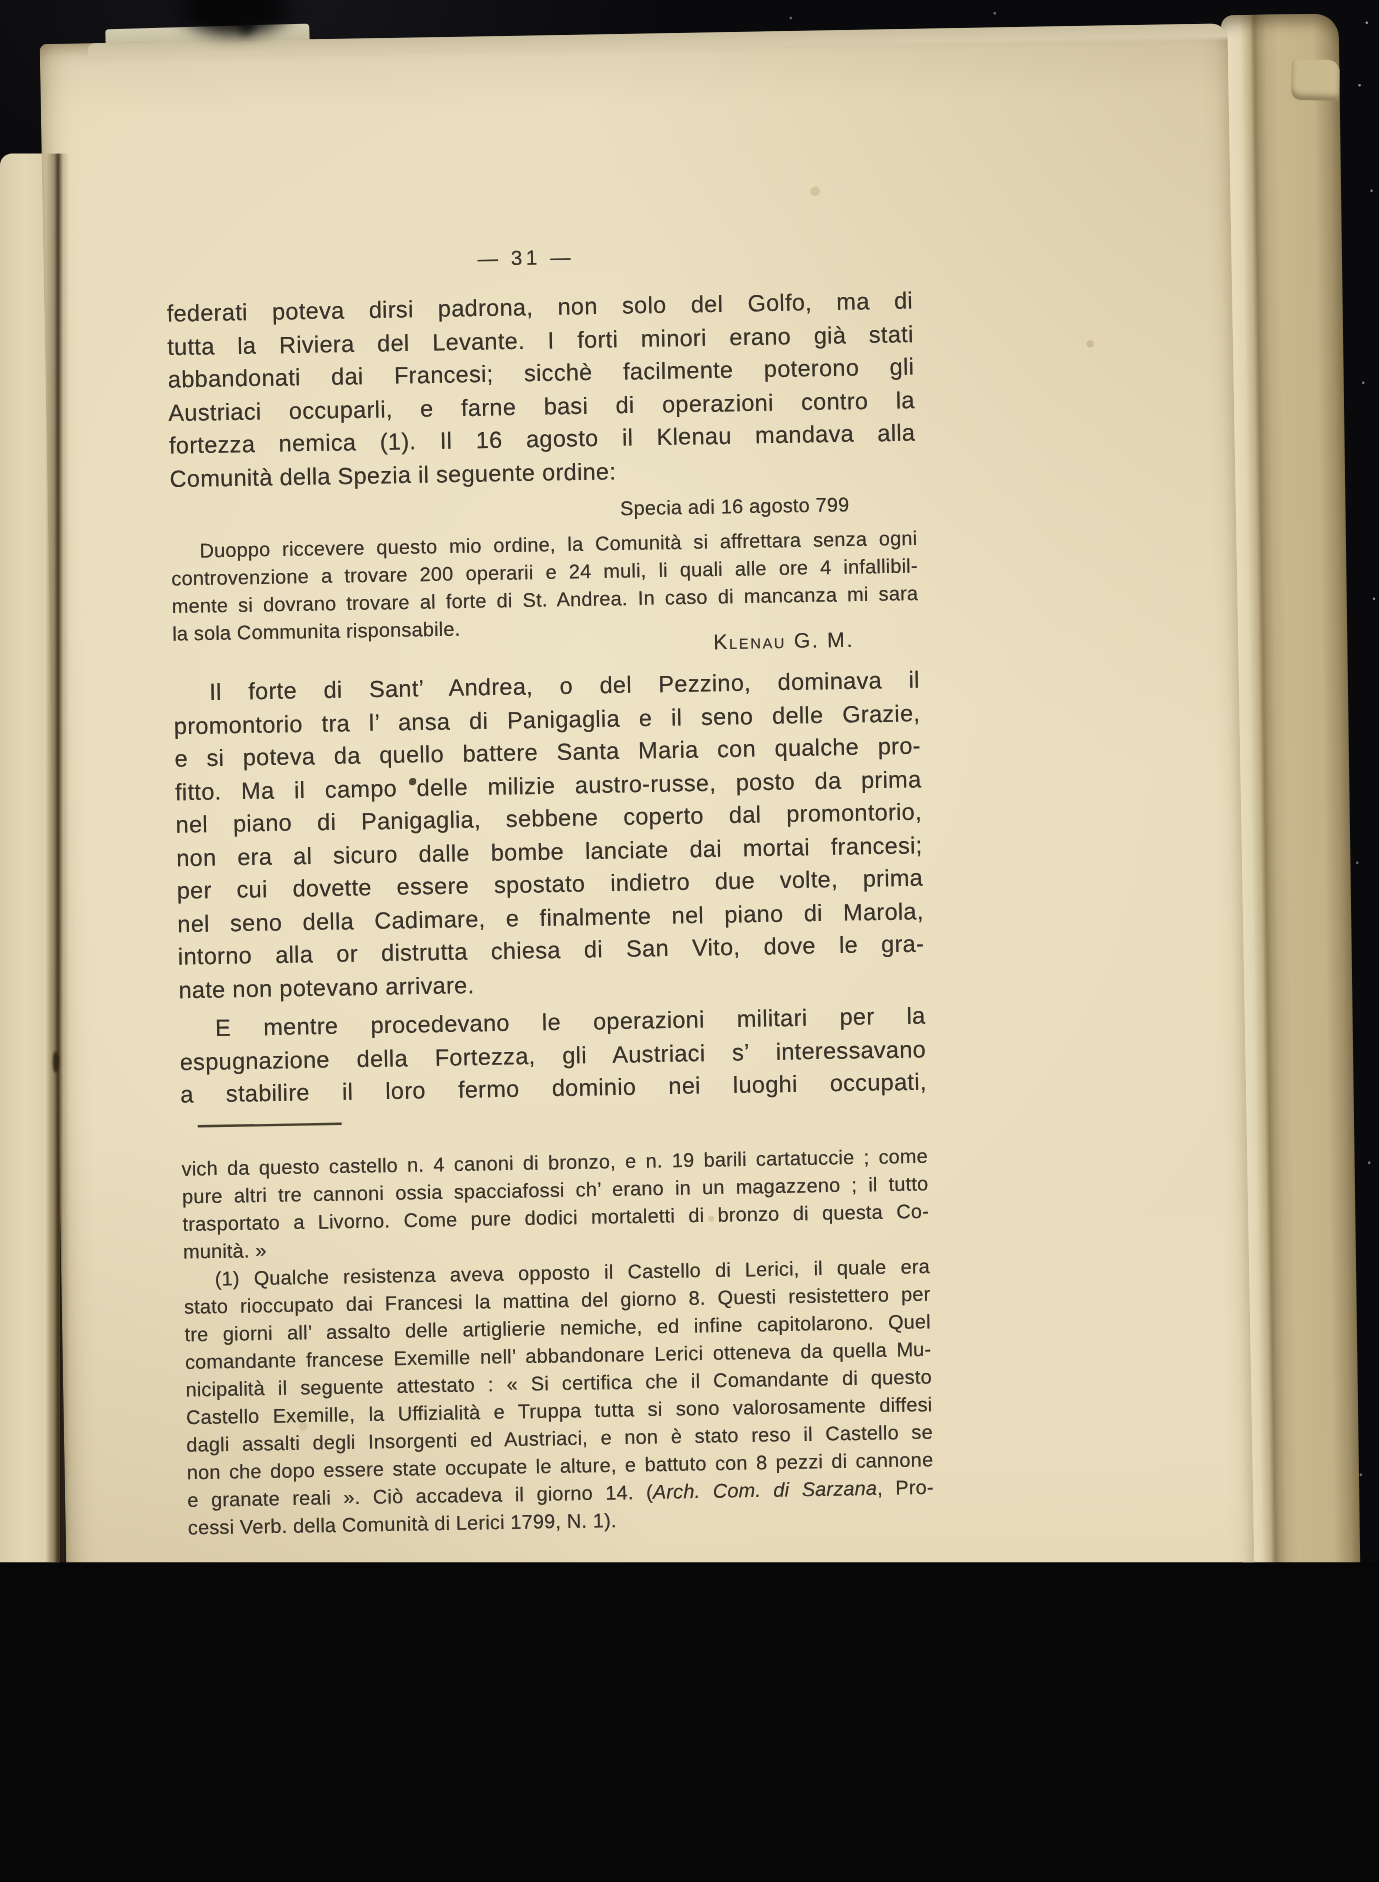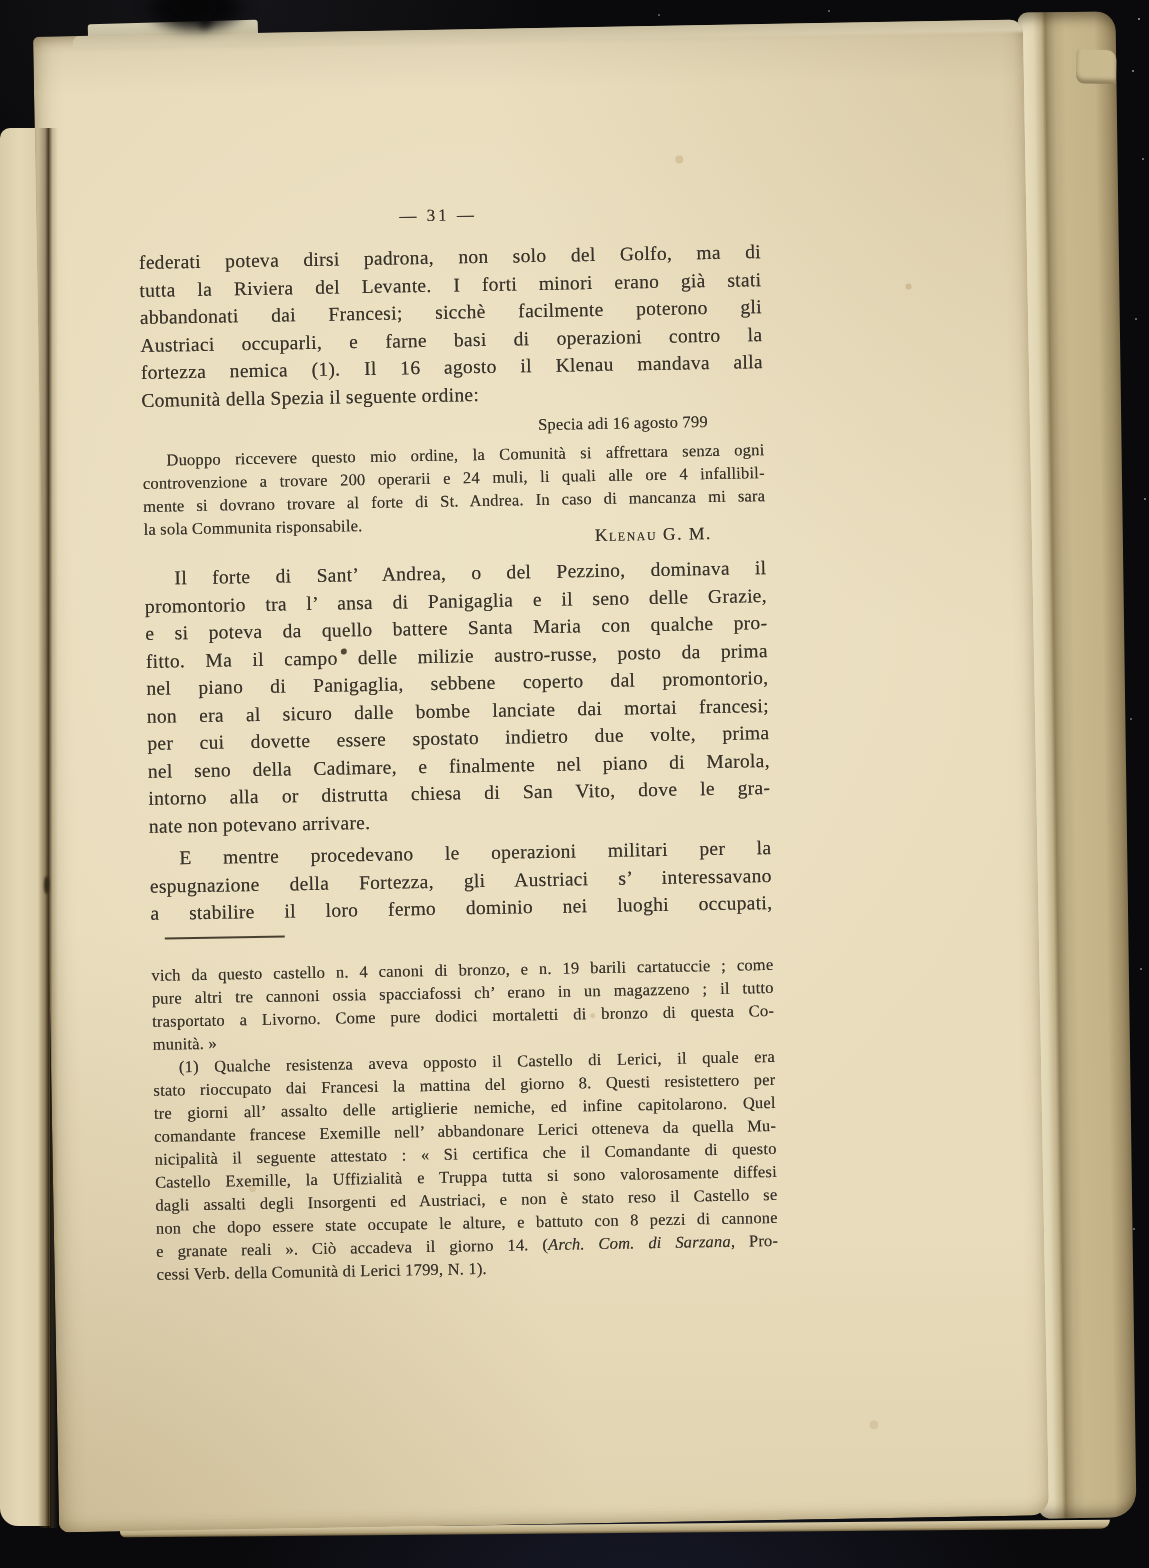--- a/index.html
+++ b/index.html
@@ -1,21 +1,21 @@
 <!DOCTYPE html>
 <html><head>
 <meta charset="utf-8">
 <style>
   html,body{margin:0;padding:0;background:#070708;}
-  .scene{position:relative;width:1149px;height:1568px;overflow:hidden;
+  .scene{position:relative;width:1149px;height:1302px;overflow:hidden;
     background:
       radial-gradient(60% 30% at 55% 104%, #181a2a 0%, rgba(10,10,14,0) 60%),
       radial-gradient(40% 20% at 20% 0%, #16161a 0%, rgba(10,10,12,0) 70%),
       #0a0a0c;
-    font-family:Liberation Serif, serif;}
+    font-family:Liberation Sans, sans-serif;}
   
   .dust{position:absolute;left:1138px;top:18px;width:2px;height:2px;border-radius:50%;background:#c9ccd2;opacity:.8;
     box-shadow:-6px 52px 0 #b8bcc2, 4px 140px 0 #a7aab0, -3px 300px 0 #9fa2a8, 6px 480px 0 #b0b3b9,
       -8px 700px 0 #8c8f95, 2px 950px 0 #a3a6ac, -5px 1210px 0 #999ca2, -310px -8px 0 #8f9298,
       -480px -4px 0 #84878d, -150px 2px 0 #9b9ea4;}
   
   .prev-page{position:absolute;left:0;top:128px;width:50px;height:1398px;
     background:linear-gradient(90deg,#d8cba9 0%,#e4d7b5 40%,#dccfab 75%,#b8a981 96%,#7a6a48 100%);
     border-radius:10px 0 0 18px;}
   

